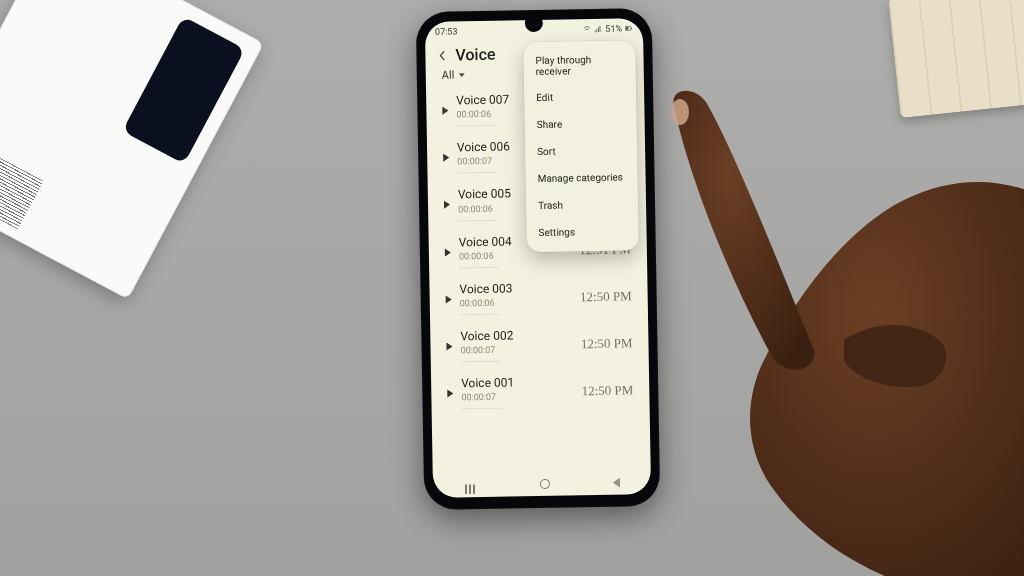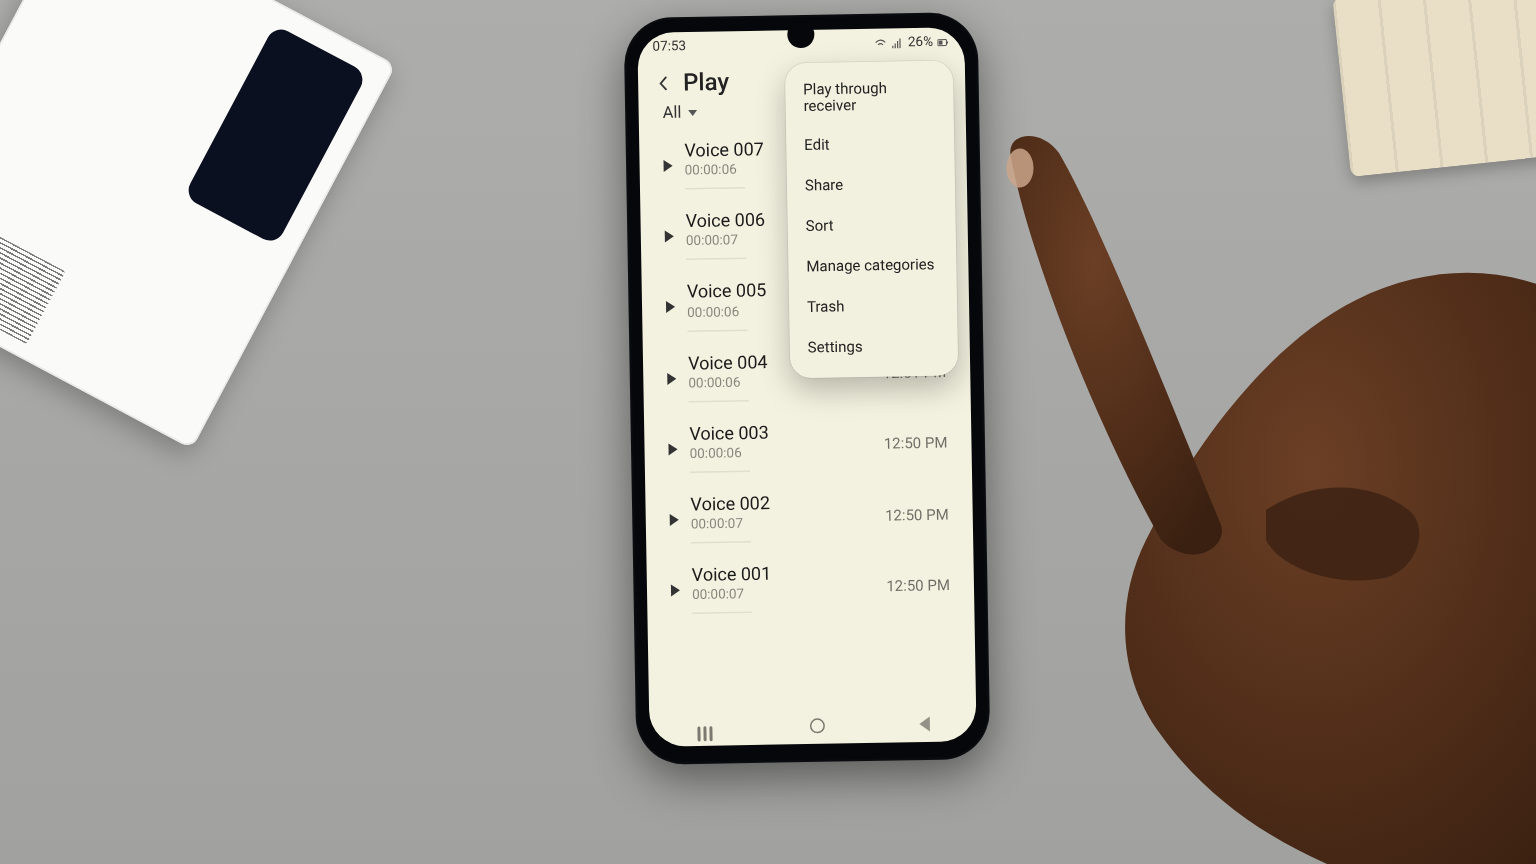--- a/index.html
+++ b/index.html
@@ -107,21 +107,21 @@
   .row {
     display:flex; align-items:center; gap:8px;
     padding: 7px 10px;
     border-bottom: 1px solid rgba(0,0,0,0);
   }
   .play { width:0;height:0;border-top:4px solid transparent;border-bottom:4px solid transparent;border-left:6px solid #333; flex-shrink:0; }
   .row-main { flex:1; min-width:0; }
   .row-title { font-size: 12px; color:#1a1a1a; line-height:1.1; }
   .row-sub { font-size: 9px; color: rgba(0,0,0,.45); margin-top:2px; }
   .row-sub::after { content:""; display:block; height:1px; background:rgba(0,0,0,.08); margin-top:6px; width:40px; }
-  .row-time { font-size: 10px; color: rgba(0,0,0,.55); }
+  .row-time { font-size: 13px; color: rgba(0,0,0,.55); font-family: Liberation Serif, serif; }
 
   
   .menu {
     position: absolute; top: 22px; right: 8px;
     width: 112px;
     background: #f2f0de;
     border-radius: 14px;
     box-shadow: 0 8px 20px rgba(0,0,0,.25), 0 0 0 .5px rgba(0,0,0,.08);
     padding: 6px 0;
     z-index: 20;
@@ -164,34 +164,34 @@
 
     <div class="statusbar">
       <span>07:53</span>
       <span class="status-right">
         <svg class="ico" viewBox="0 0 10 10">
             <path d="M1 4 Q5 0 9 4 M3 6 Q5 4 7 6 M5 8 L5 8" stroke="#555" stroke-width="1" fill="none"></path>
           </svg>
         <svg class="ico" viewBox="0 0 10 10">
             <path d="M1 9h1V7H1zM3 9h1V5H3zM5 9h1V3H5zM7 9h1V1H7z" fill="#555"></path>
           </svg>
-        <span>26%</span>
+        <span>51%</span>
         <svg class="ico" viewBox="0 0 12 8">
             <rect x="0" y="1" width="9" height="6" rx="1" fill="none" stroke="#555"></rect>
             <rect x="9" y="3" width="1.5" height="2" fill="#555"></rect>
             <rect x="1" y="2" width="4" height="4" fill="#555"></rect>
           </svg>
       </span>
     </div>
 
     <div class="header">
       <svg class="chev" viewBox="0 0 10 10">
           <path d="M6.5 1 L3 5 L6.5 9" stroke="#333" stroke-width="1.2" fill="none" stroke-linecap="round"></path>
         </svg>
-      <span class="title">Play</span>
+      <span class="title">Voice</span>
     </div>
 
     <div class="filter">
       <span>All</span>
       <span class="caret-down"></span>
     </div>
 
     <div class="list">
       <div class="row">
         <span class="play"></span>

